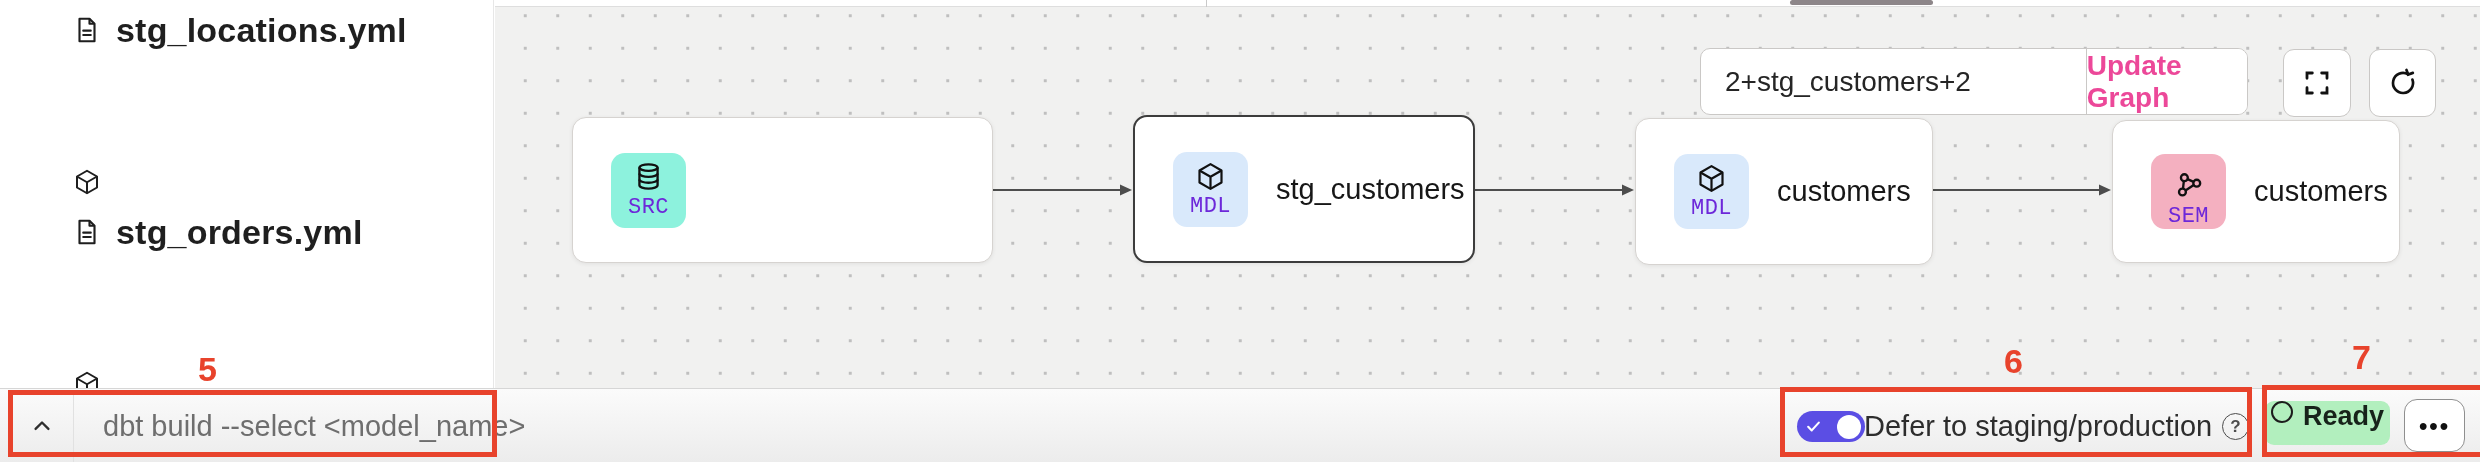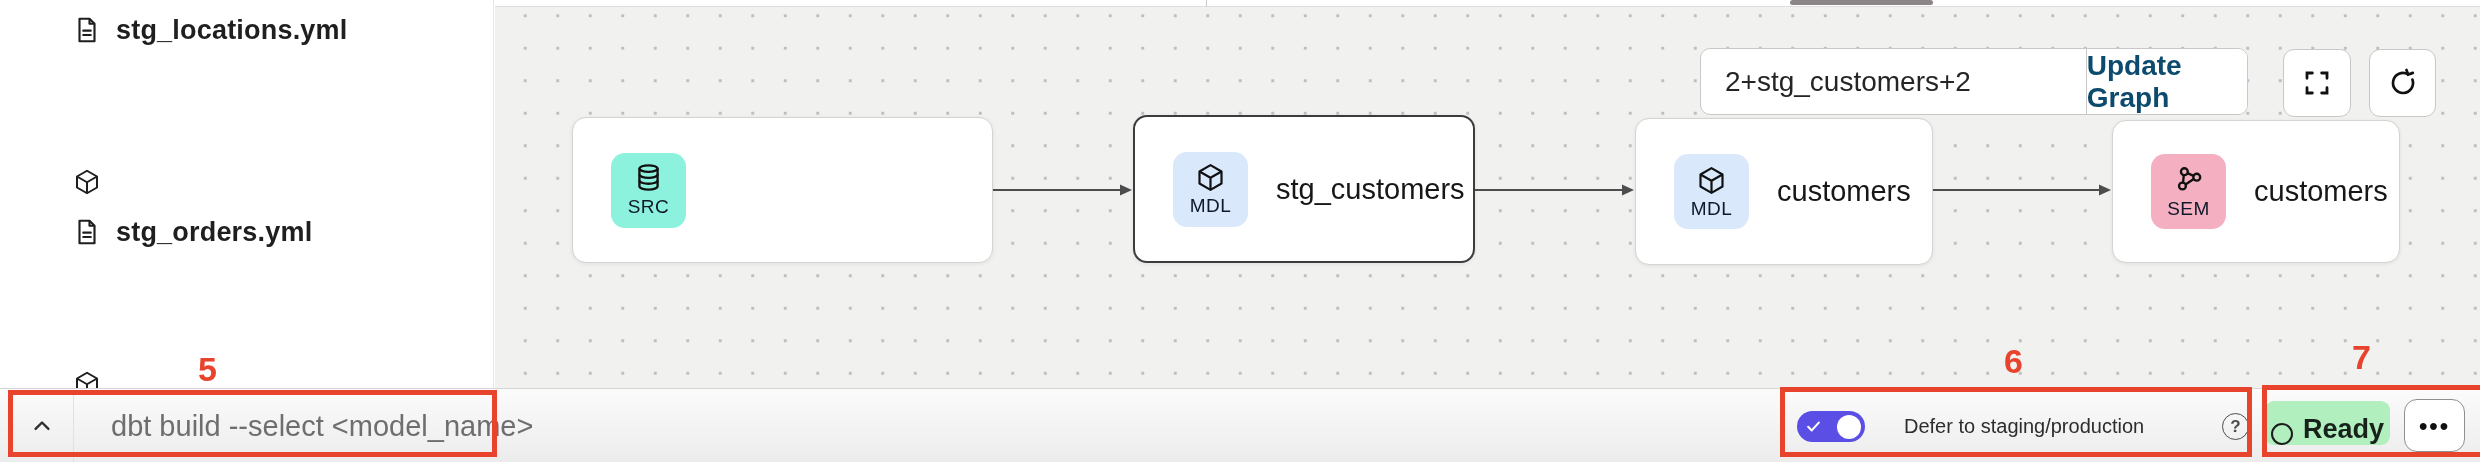--- a/index.html
+++ b/index.html
@@ -11,21 +11,21 @@
   
   .sidebar {
     position:absolute; left:0; top:0; width:494px; height:388px;
     background:#fff; border-right:1px solid #e7e7e7; overflow:hidden;
   }
   .file-item {
     position:absolute; left:72px; display:flex; align-items:center; gap:14px;
     height:34px; cursor:pointer;
   }
   .file-item svg { width:30px; height:30px; flex:0 0 30px; }
-  .file-name { font-size:27px; font-weight:600; color:#1f1f1f; white-space:nowrap; letter-spacing:.2px; }
+  .file-name { font-size:34px; font-weight:600; color:#1f1f1f; white-space:nowrap; letter-spacing:.2px; }
   
   .canvas {
     position:absolute; left:495px; top:7px; width:1985px; height:381px;
     background-color:#f1f1f0;
     background-image:radial-gradient(circle, #bfbfbf 1.5px, transparent 1.6px);
     background-size:32.5px 32.5px; background-position:14px 25px;
   }
   .top-strip {
     position:absolute; left:495px; top:0; width:1985px; height:7px;
     background:#fff; border-bottom:1px solid #dedede;
@@ -37,82 +37,82 @@
     position:absolute; background:#fff; border:1.5px solid #d6d3d0; border-radius:14px;
     display:flex; align-items:center; padding-left:38px; gap:28px;
     box-shadow:0 1px 4px rgba(0,0,0,.07); cursor:pointer;
   }
   .node.selected { border:2.5px solid #3c3c3c; }
   .badge {
     width:75px; height:75px; border-radius:14px; flex:0 0 75px;
     display:flex; flex-direction:column; align-items:center; justify-content:center; gap:1px;
   }
   .badge svg { width:33px; height:33px; }
-  .badge-label { font-family:Liberation Sans, sans-serif; font-size:19px; color:#0f172a; letter-spacing:.5px; }
+  .badge-label { font-family:Liberation Mono, monospace; font-size:22px; color:#6d28d9; letter-spacing:.5px; }
   .badge-src { background:#8df2dd; }
   .badge-mdl { background:#d9e9fb; }
-  .badge-sem { background:#f4b0c0; }
+  .badge-sem { background:#f4b0c0;justify-content:flex-end; }
   .node-label { font-size:29px; color:#171717; white-space:nowrap; }
   
   .edge { position:absolute; height:16px; top:182px; }
   .edge svg { width:100%; height:100%; }
   
   .selector-combo {
     position:absolute; left:1700px; top:48px; width:548px; height:67px;
     background:#fff; border:1.5px solid #cac8c6; border-radius:10px;
     display:flex; align-items:stretch; overflow:hidden;
   }
   .selector-input {
     flex:1; border:none; outline:none; background:transparent;
     padding-left:24px; font-family:"Liberation Sans", sans-serif;
     font-size:28px; color:#252525;
   }
   .combo-divider { width:1px; background:#cac8c6; }
   .update-btn {
     width:203px; display:flex; align-items:center; justify-content:center;
-    font-size:28px; font-weight:600; color:#0c4a6e; cursor:pointer; background:#fff;
+    font-size:28px; font-weight:600; color:#ec4899; cursor:pointer; background:#fff;
   }
   .icon-btn {
     position:absolute; background:#fff; border:1.5px solid #cac8c6; border-radius:11px;
     display:flex; align-items:center; justify-content:center; cursor:pointer;
   }
   .btn-fullscreen { left:2283px; top:49px; width:68px; height:68px; }
   .btn-refresh   { left:2369px; top:49px; width:67px; height:68px; }
   .icon-btn svg { width:32px; height:32px; }
   
   .bottom-bar {
     position:absolute; left:0; top:388px; width:2480px; height:74px;
     background:linear-gradient(180deg,#fbfbfb,#ececec); border-top:1px solid #d6d6d6;
   }
   .chevron-up-btn { position:absolute; left:22px; top:17px; width:40px; height:40px;
     display:flex; align-items:center; justify-content:center; cursor:pointer; }
   .chevron-up-btn svg { width:28px; height:28px; }
   .bar-divider { position:absolute; left:73px; top:2px; bottom:0; width:1px; background:#e1e1e1; }
   .command-input {
     position:absolute; left:103px; top:0; height:74px; width:1100px;
-    display:flex; align-items:center; font-size:29px; color:#6e6e6e; white-space:nowrap;margin-left:8px;
+    display:flex; align-items:center; font-size:29px; color:#6e6e6e; white-space:nowrap;
   }
   .toggle {
     position:absolute; left:1797px; top:22px; width:68px; height:31px;
     background:#5b4ee4; border-radius:16px; cursor:pointer;
   }
   .toggle .check { position:absolute; left:8px; top:7px; width:17px; height:17px; }
   .toggle .knob { position:absolute; right:4px; top:3.5px; width:24px; height:24px; background:#fff; border-radius:50%; }
   .defer-label {
-    position:absolute; left:1904px; top:0; height:74px; display:flex; align-items:center;
-    font-size:20px; color:#2d2d2d; white-space:nowrap;
+    position:absolute; left:1864px; top:0; height:74px; display:flex; align-items:center;
+    font-size:29px; color:#2d2d2d; white-space:nowrap;
   }
   .help-icon {
     position:absolute; left:2222px; top:24px; width:27px; height:27px; border:1.5px solid #4c4c4c;
     border-radius:50%; display:flex; align-items:center; justify-content:center;
     font-size:17px; color:#4c4c4c; font-weight:700;
   }
   .ready-badge {
     position:absolute; left:2265px; top:12px; width:125px; height:44px;
-    background:#b2efbe; border-radius:9px; display:flex; align-items:flex-end;
+    background:#b2efbe; border-radius:9px; display:flex; align-items:flex-start;
     justify-content:center; gap:10px;
   }
   .ready-circle { width:22px; height:22px; border:2.5px solid #1c1c1c; border-radius:50%; }
   .ready-text { font-size:27px; font-weight:600; color:#17231a; }
   .ellipsis-btn {
     position:absolute; left:2404px; top:10px; width:61px; height:53px;
     background:#fff; border:1.5px solid #8f8f8f; border-radius:13px;
     display:flex; align-items:center; justify-content:center; cursor:pointer;
     font-size:24px; color:#111; letter-spacing:2px; font-weight:700;
   }

